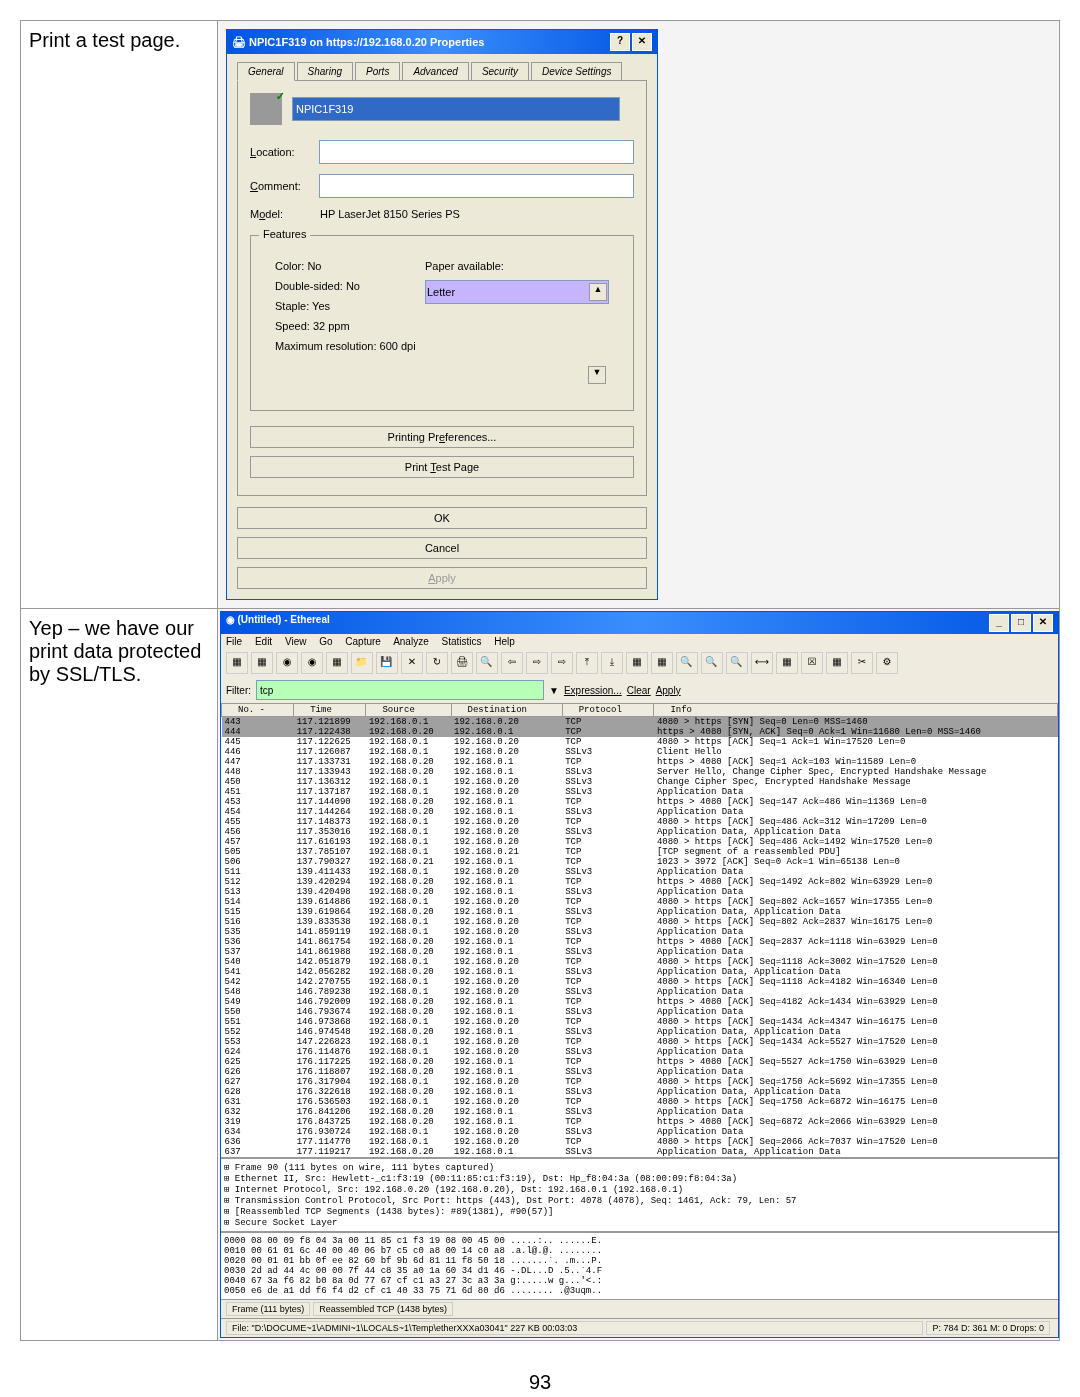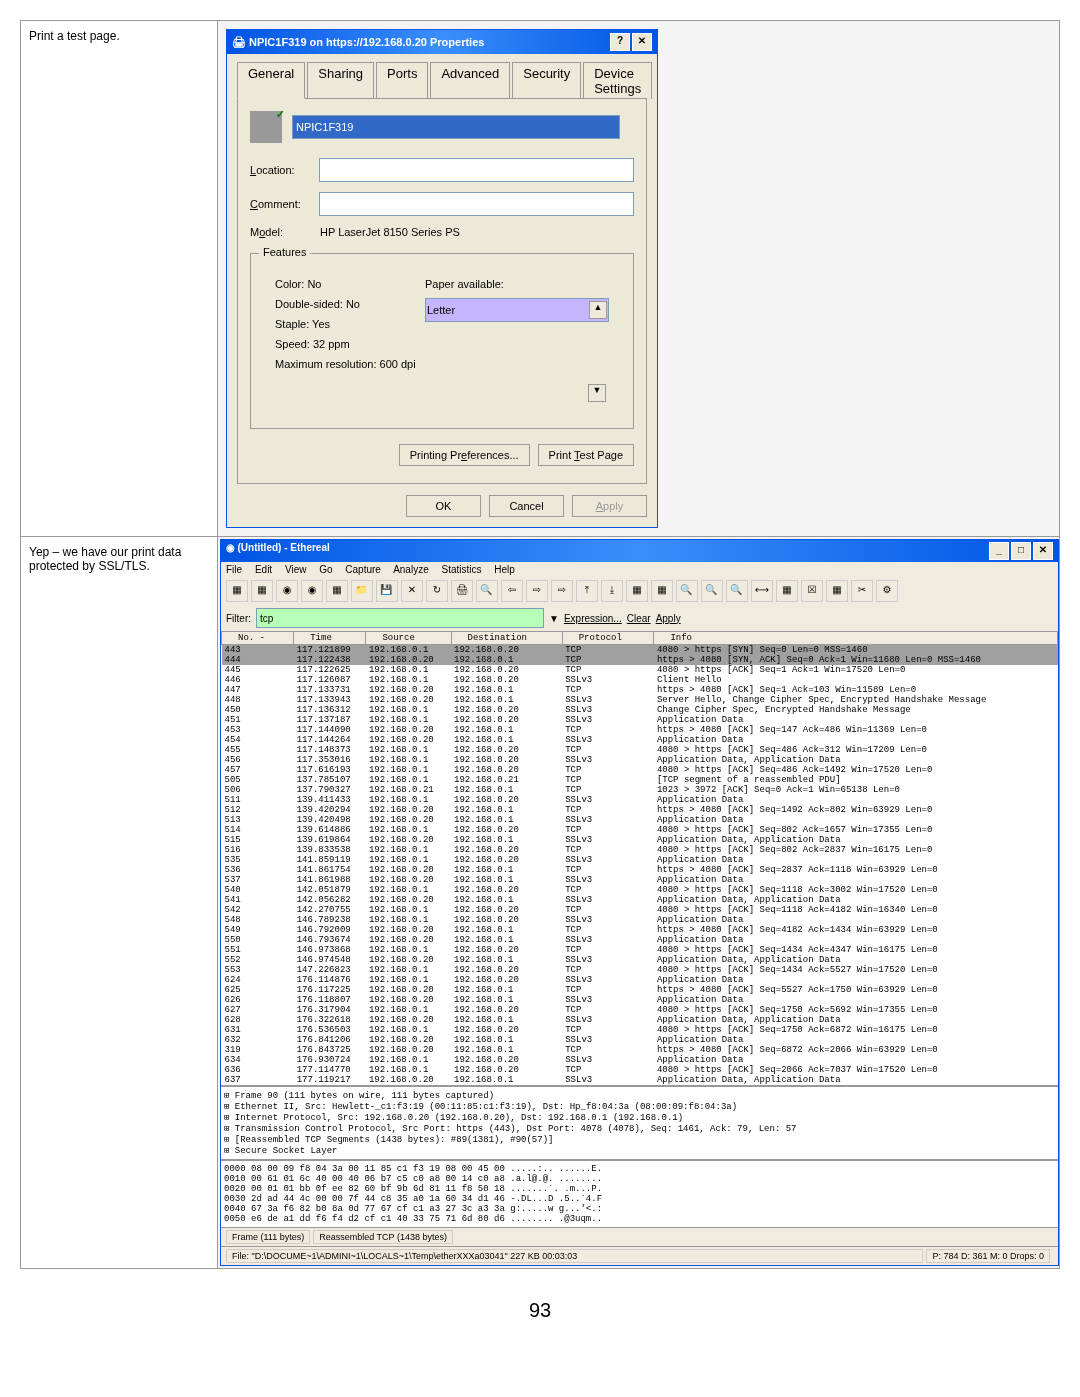--- a/index.html
+++ b/index.html
@@ -14,21 +14,21 @@
       border-collapse: collapse;
       width: 100%;
     }
     .main-table td {
       border: 1px solid #999;
       vertical-align: top;
       padding: 8px;
     }
     .left-col {
       width: 180px;
-      font-size: 12px;
+      font-size: 20px;
     }
     .right-col {
       background: #f4f4f4;
     }
     
     
     .dialog {
       width: 430px;
       background: #ECE9D8;
       border: 1px solid #0054E3;
@@ -55,21 +55,22 @@
       border: 1px solid #fff;
       font-size: 10px;
       text-align: center;
       line-height: 14px;
       font-weight: bold;
       color: #000;
     }
     .tabs {
       display: flex;
       margin: 8px 10px 0 10px;
-      font-size: 13px;
+      font-size: 10px;
+      font-style: italic;
     }
     .tab {
       padding: 3px 10px;
       border: 1px solid #999;
       border-bottom: none;
       background: #ECE9D8;
       margin-right: 2px;
       cursor: pointer;
     }
     .tab.active {
@@ -174,20 +175,21 @@
       background: #ECE9D8;
       border: 1px solid #999;
       text-align: center;
       font-size: 9px;
     }
     .dialog-btns {
       display: flex;
       justify-content: flex-end;
       gap: 8px;
       margin: 15px 0 5px 0;
+      flex-direction: column;
     }
     .dialog-btns.bottom {
       margin: 10px;
     }
     .win-btn {
       min-width: 75px;
       height: 22px;
       background: #ECE9D8;
       border: 1px solid #999;
       font-size: 11px;

